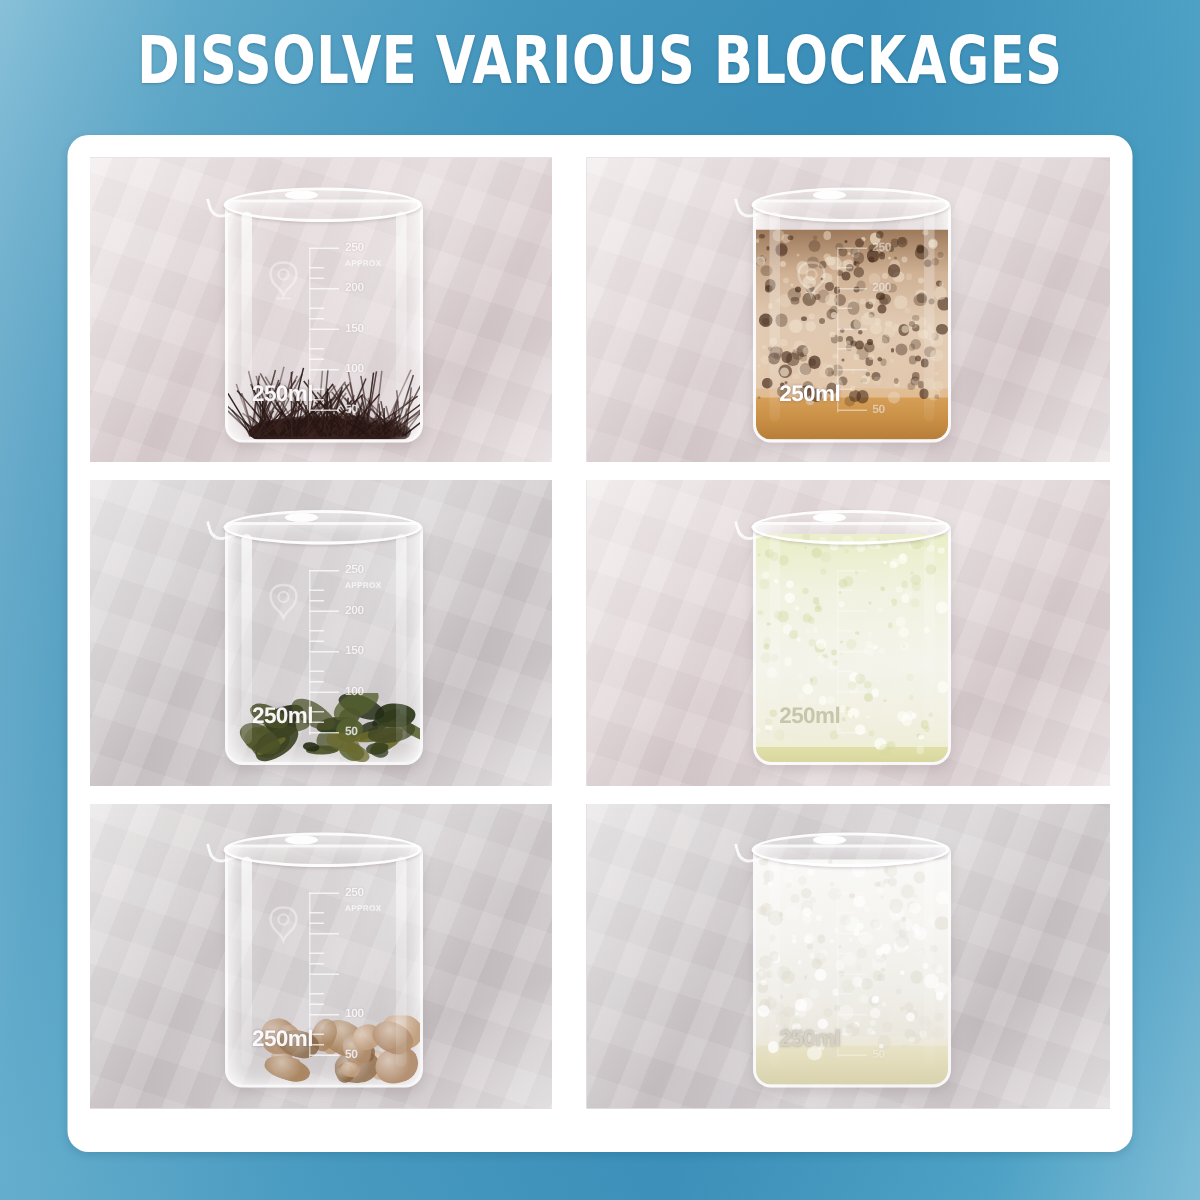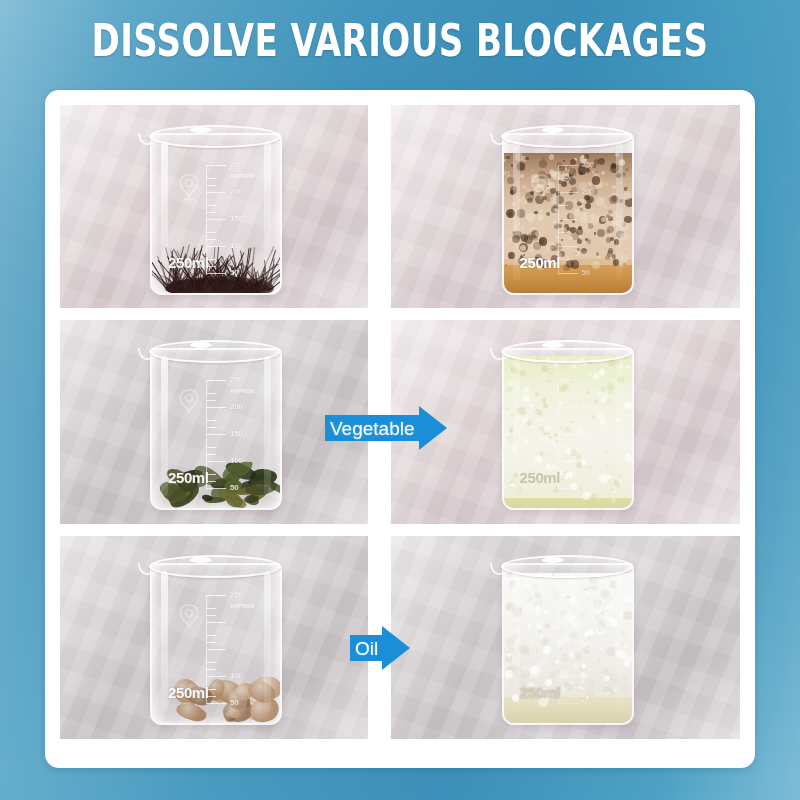--- a/index.html
+++ b/index.html
@@ -1463,27 +1463,15 @@
           <div class="spout"></div>
           <div class="rim"></div>
           <div class="rim-hi"></div>
         </div>
       </div>
     </div>
 
   </div>
 
 
-  <div class="arrow ar-veg">
-    <div class="arrow-shaft">
-      <span class="arrow-label">Vegetable</span>
-    </div>
-    <div class="arrow-head"></div>
-  </div>
-
-  <div class="arrow ar-oil">
-    <div class="arrow-shaft">
-      <span class="arrow-label">Oil</span>
-    </div>
-    <div class="arrow-head"></div>
-  </div>
+
 
 </div>
 
 </body></html>

